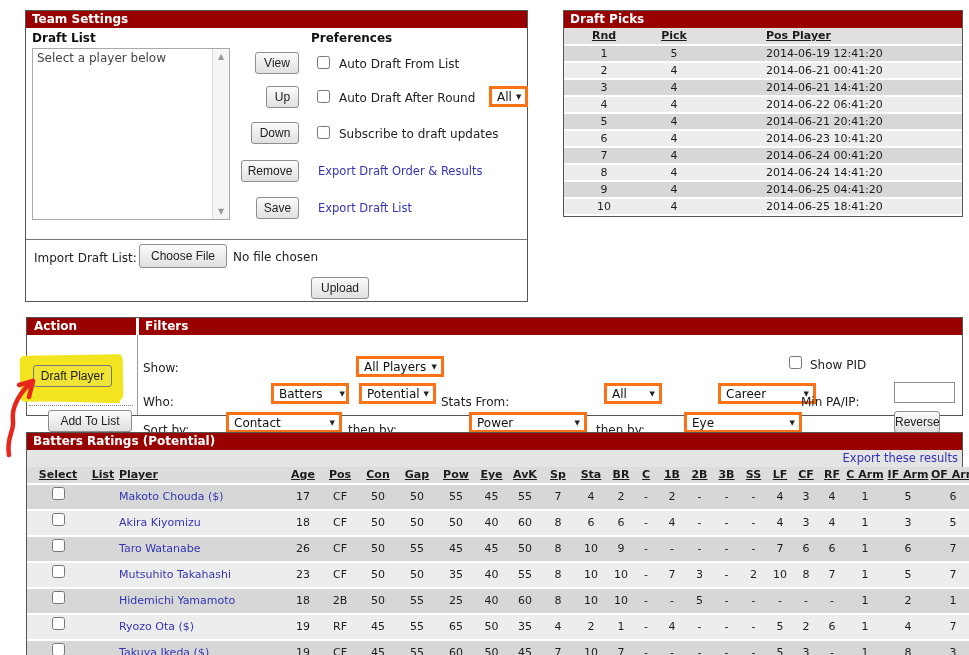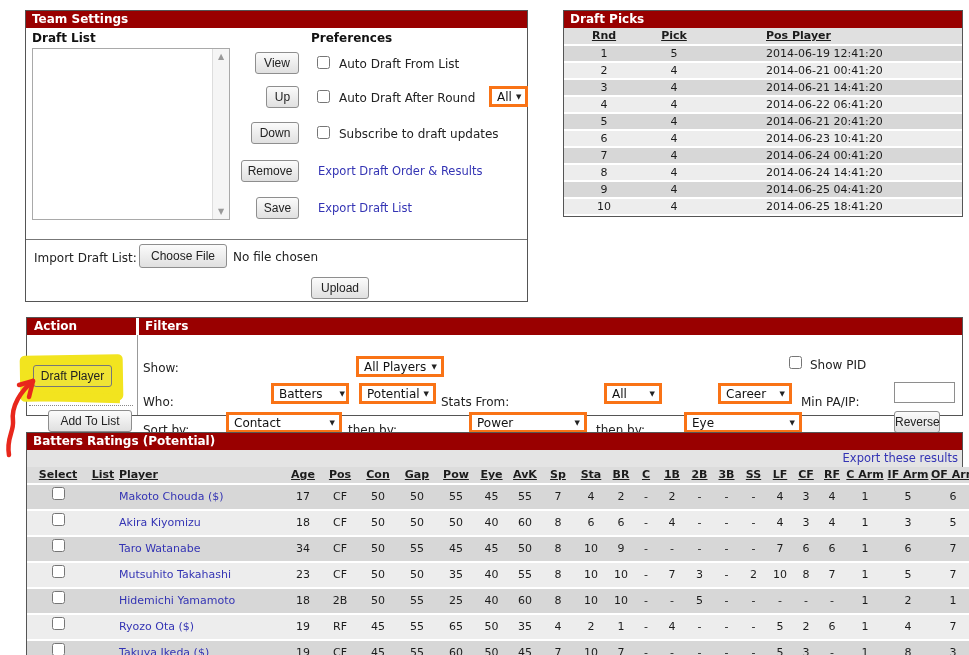--- a/index.html
+++ b/index.html
@@ -68,20 +68,21 @@
 <body>
 
 <div class="page">
 
   <div class="panel" id="team-settings" style="position:absolute;">
     <div class="panel-header">Team Settings</div>
 
     <span class="blbl" style="left:6px;top:20px;">Draft List</span>
 
     <div class="listbox">
+      <span class="opt">Select a player below</span>
       <div class="sb">
         <span>▲</span>
         <span>▼</span>
       </div>
     </div>
 
     <span class="blbl" style="left:285px;top:20px;">Preferences</span>
 
     <button class="btn" style="right:228px;top:41px;width:44px;">View</button>
     <button class="btn" style="right:228px;top:75px;width:33px;">Up</button>
@@ -213,21 +214,21 @@
     </div>
     <div class="sel" style="left:332px;top:65px;width:77px;">
       <span>Potential</span>
       <span class="arr">▼</span>
     </div>
     <span class="lbl" style="left:414px;top:77px;">Stats From:</span>
     <div class="sel" style="left:577px;top:65px;width:58px;">
       <span>All</span>
       <span class="arr">▼</span>
     </div>
-    <div class="sel" style="left:691px;top:65px;width:74px;">
+    <div class="sel" style="left:691px;top:65px;width:98px;">
       <span>Career</span>
       <span class="arr">▼</span>
     </div>
     <span class="lbl" style="left:774px;top:77px;">Min PA/IP:</span>
     <input type="text" class="txt" style="left: 867px; top: 64px; width: 61px;" value="">
 
     <span class="lbl" style="left:116px;top:105px;">Sort by:</span>
     <div class="sel" style="left:199px;top:94px;width:116px;">
       <span>Contact</span>
       <span class="arr">▼</span>
@@ -360,21 +361,21 @@
             <td>3</td>
             <td>4</td>
             <td>1</td>
             <td>3</td>
             <td>5</td>
           </tr>
           <tr class="odd">
             <td><input type="checkbox" class="" style="margin: 0px;"></td>
             <td></td>
             <td class="col-player"><a class="player">Taro Watanabe</a></td>
-            <td>34</td>
+            <td>26</td>
             <td>CF</td>
             <td>50</td>
             <td>55</td>
             <td>45</td>
             <td>45</td>
             <td>50</td>
             <td>8</td>
             <td>10</td>
             <td>9</td>
             <td>-</td>

